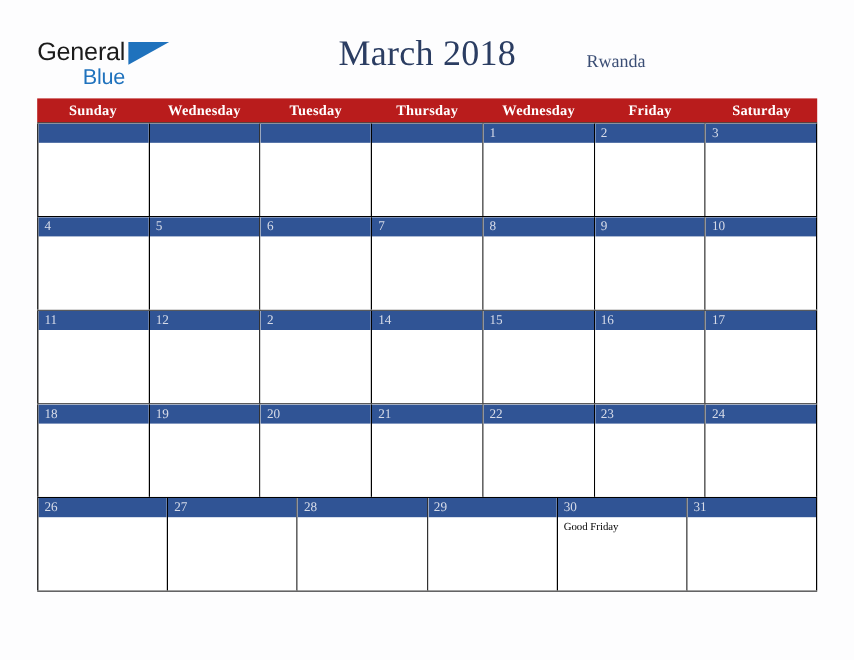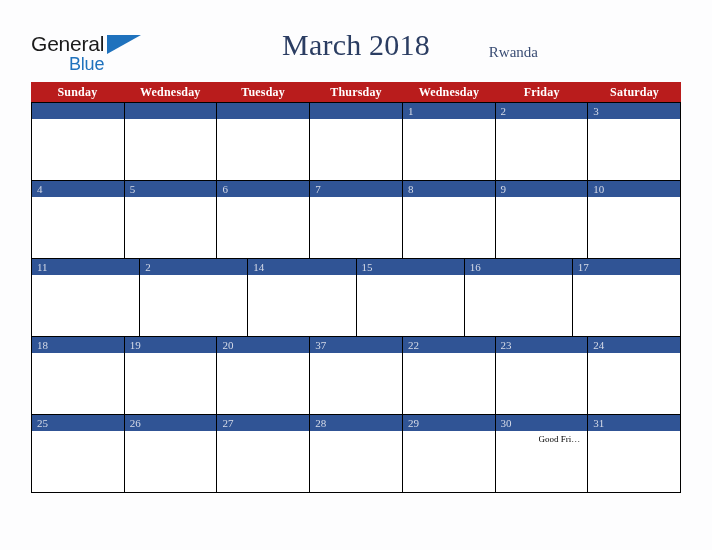--- a/index.html
+++ b/index.html
@@ -138,21 +138,20 @@
     padding-left: 5px;
     box-sizing: border-box;
     white-space: nowrap;
   }
   .day-cell.blank .day-number-bar {
     color: transparent;
   }
 
   .event-list {
     padding: 3px 4px 0 5px;
-    margin-left: 38px;
   }
   .event-item {
     font-family: "Liberation Serif", serif;
     font-size: 9px;
     color: #000000;
     line-height: 11px;
     white-space: nowrap;
     overflow: hidden;
     text-overflow: ellipsis;
   }
@@ -229,20 +228,23 @@
         </div>
         <div class="day-cell">
           <div class="day-number-bar">10</div>
         </div>
       </div>
       <div class="week-row">
         <div class="day-cell">
           <div class="day-number-bar">11</div>
         </div>
         <div class="day-cell">
+          <div class="day-number-bar">12</div>
+        </div>
+        <div class="day-cell">
           <div class="day-number-bar">2</div>
         </div>
         <div class="day-cell">
           <div class="day-number-bar">14</div>
         </div>
         <div class="day-cell">
           <div class="day-number-bar">15</div>
         </div>
         <div class="day-cell">
           <div class="day-number-bar">16</div>
@@ -255,36 +257,33 @@
         <div class="day-cell">
           <div class="day-number-bar">18</div>
         </div>
         <div class="day-cell">
           <div class="day-number-bar">19</div>
         </div>
         <div class="day-cell">
           <div class="day-number-bar">20</div>
         </div>
         <div class="day-cell">
-          <div class="day-number-bar">37</div>
+          <div class="day-number-bar">21</div>
         </div>
         <div class="day-cell">
           <div class="day-number-bar">22</div>
         </div>
         <div class="day-cell">
           <div class="day-number-bar">23</div>
         </div>
         <div class="day-cell">
           <div class="day-number-bar">24</div>
         </div>
       </div>
       <div class="week-row">
-        <div class="day-cell">
-          <div class="day-number-bar">25</div>
-        </div>
         <div class="day-cell">
           <div class="day-number-bar">26</div>
         </div>
         <div class="day-cell">
           <div class="day-number-bar">27</div>
         </div>
         <div class="day-cell">
           <div class="day-number-bar">28</div>
         </div>
         <div class="day-cell">

